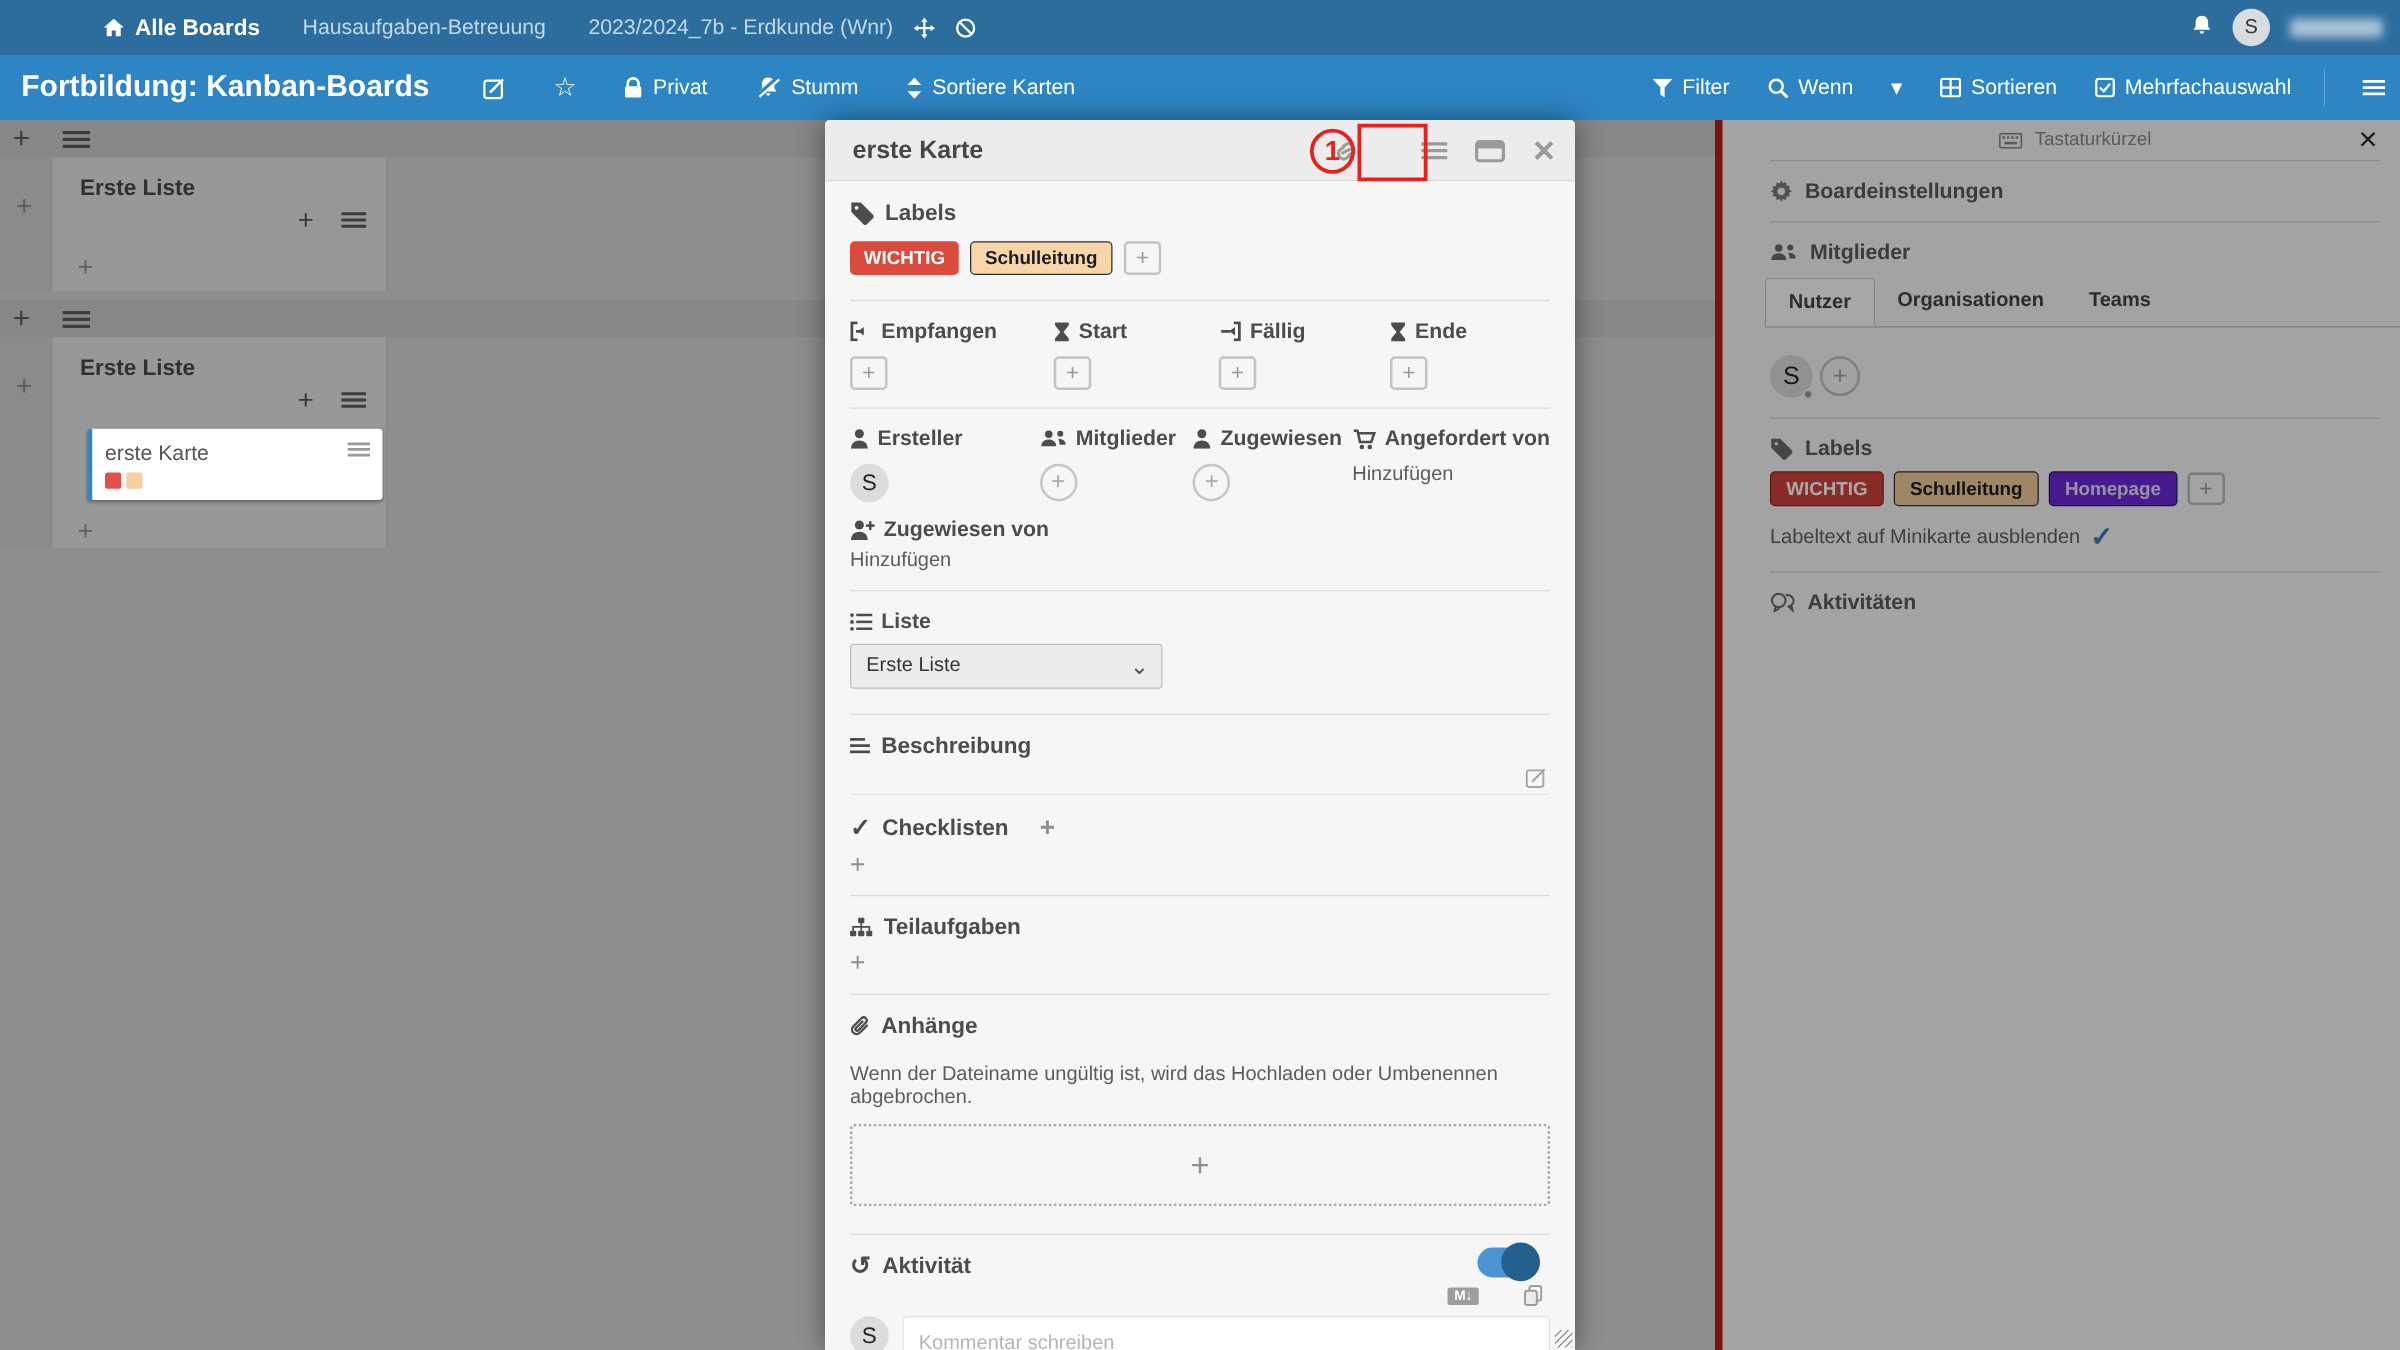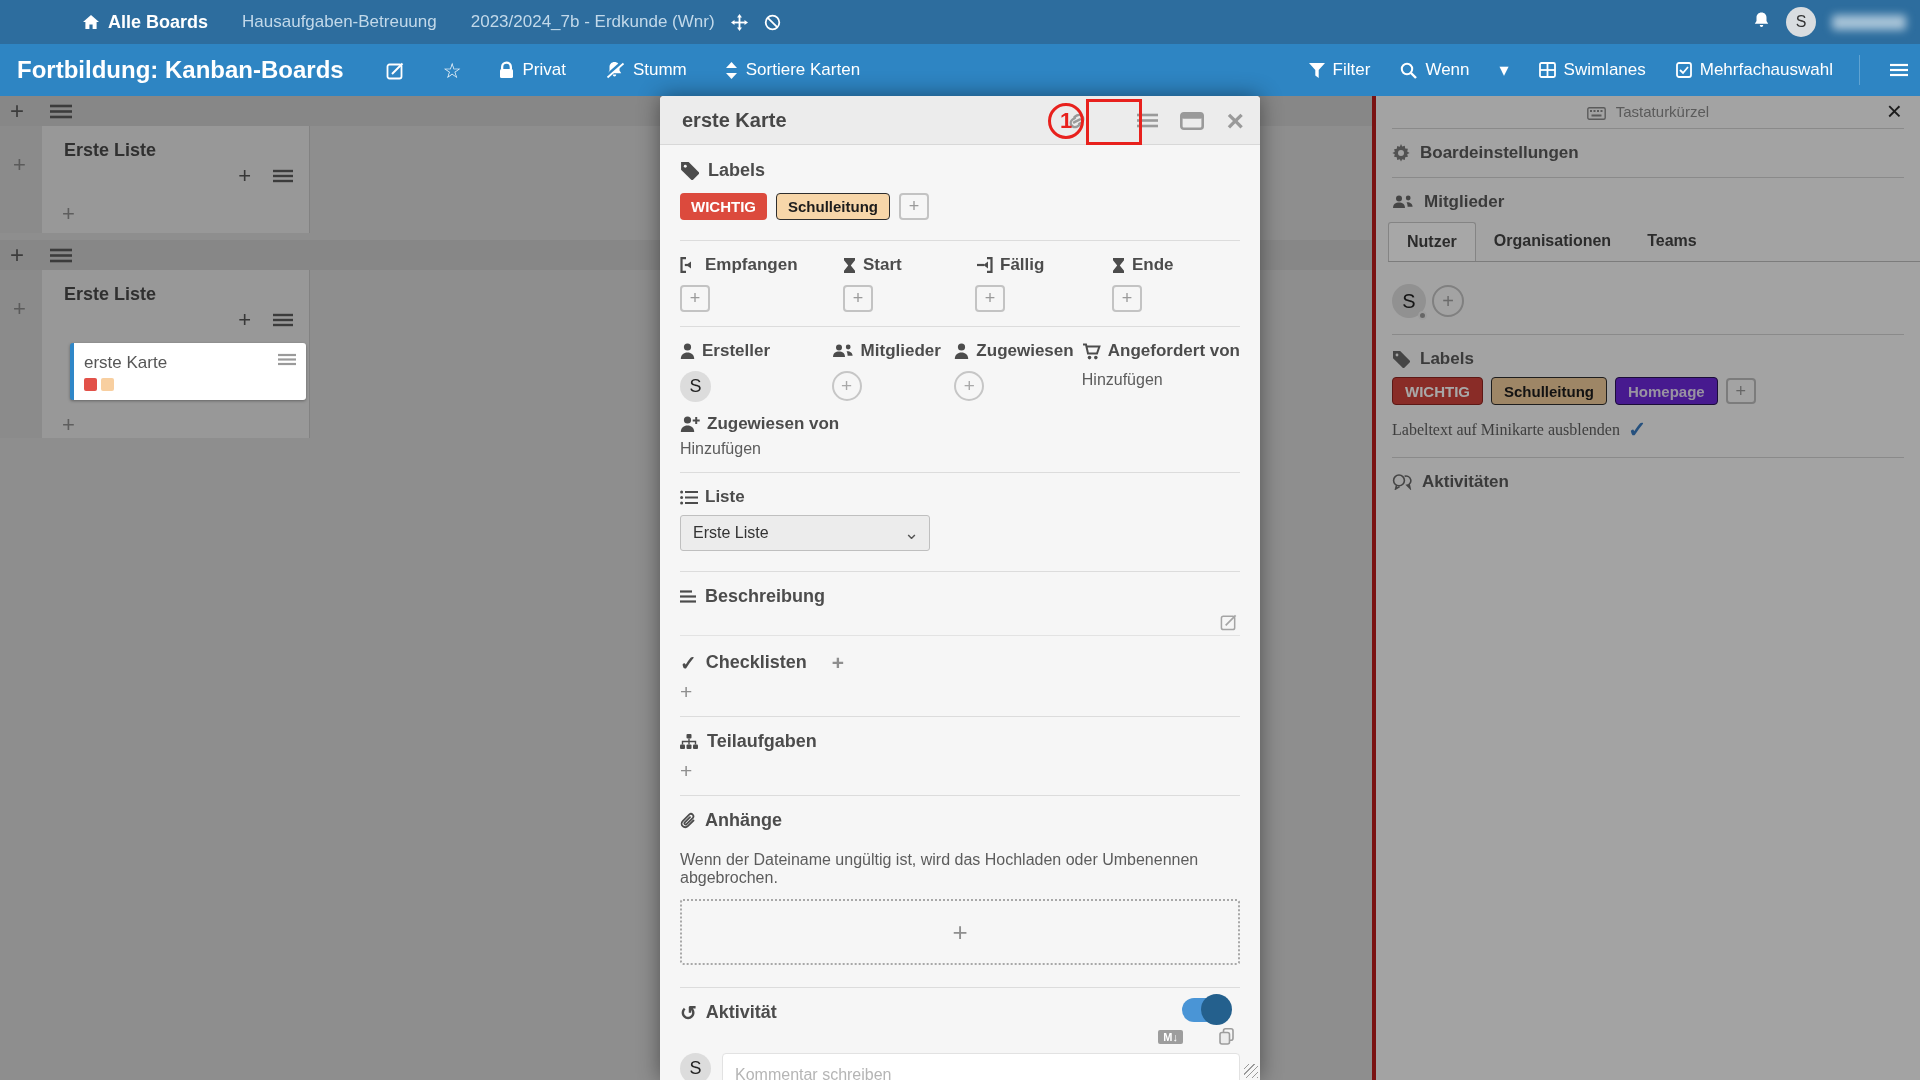--- a/index.html
+++ b/index.html
@@ -37,40 +37,40 @@
   .minicard { position:relative; z-index:45; margin:6px 0 4px 28px; width:236px; background:#fff; border-left:4px solid #2f87c8; border-radius:3px; box-shadow:0 1px 3px rgba(0,0,0,.35); padding:10px 10px 9px 10px; cursor:pointer; }
   .minicard-title-row { display:flex; justify-content:space-between; align-items:flex-start; }
   .minicard-title { font-size:17px; color:#565656; }
   .chips { display:flex; gap:4px; margin-top:5px; }
   .chip { width:13px; height:13px; border-radius:2px; }
 
   
   .overlay { position:absolute; top:96px; left:0; width:1920px; bottom:0; background:rgba(0,0,0,.34); z-index:40; }
 
   
-  .sidebar { position:absolute; top:96px; right:0; width:548px; bottom:0; background:#f7f7f7; border-left:4px solid #b91c1c; color:#555; }
+  .sidebar { position:absolute; top:96px; right:0; width:548px; bottom:0; background:#f7f7f7; border-left:6px solid #b91c1c; color:#555;padding-left:22px; }
   .sb-top { position:relative; height:32px; }
   .sb-shortcut { position:absolute; left:0; right:0; top:7px; text-align:center; font-size:15px; color:#8a8a8a; cursor:pointer; }
   .sb-close { position:absolute; right:18px; top:2px; font-size:26px; color:#2b2b2b; cursor:pointer; line-height:1; }
   .sb-hr { border:0; border-top:1px solid #d2d2d2; margin:0 16px; }
   .sb-row { display:flex; align-items:center; gap:10px; font-size:17px; font-weight:bold; color:#5a5a5a; padding:14px 0 14px 16px; cursor:pointer; }
   .sb-tabs { display:flex; margin:6px 0 0 12px; border-bottom:1px solid #bdbdbd; }
   .sb-tab { padding:10px 18px; font-size:16px; font-weight:bold; color:#444; cursor:pointer; }
   .sb-tab.active { background:#fdfdfd; border:1px solid #c9c9c9; border-bottom:none; border-radius:3px 3px 0 0; }
   .sb-avatar-row { display:flex; align-items:center; gap:6px; padding:22px 0 16px 16px; }
   .avatar-s { position:relative; width:34px; height:34px; border-radius:50%; background:#dcdcdc; color:#222; font-size:20px; display:flex; align-items:center; justify-content:center; cursor:pointer; }
   .presence { position:absolute; right:-1px; bottom:-2px; width:9px; height:9px; border-radius:50%; background:#9c9c9c; border:2px solid #f0f0f0; }
   .circle-plus { width:32px; height:32px; border-radius:50%; border:2px solid #c2c2c2; color:#a3a3a3; font-size:20px; display:flex; align-items:center; justify-content:center; cursor:pointer; background:transparent; }
   .pill-row { display:flex; align-items:center; gap:8px; padding:6px 0 8px 16px; }
   .pill { height:28px; display:flex; align-items:center; padding:0 12px; border-radius:4px; font-size:15px; font-weight:bold; cursor:pointer; }
   .pill.red { background:#d0443c; color:#fff; border:1px solid #8d2520; }
   .pill.peach { background:#f0cb9b; color:#1c1c1c; border:1px solid #2e2e2e; }
   .pill.purple { background:#6d28d9; color:#e7def5; border:1px solid #2a1456; }
   .square-plus { width:30px; height:26px; border:2px solid #bdbdbd; border-radius:4px; color:#9a9a9a; font-size:18px; display:flex; align-items:center; justify-content:center; cursor:pointer; background:transparent; }
-  .sb-note { font-size:16px; color:#5f5f5f; padding:4px 0 14px 16px; display:flex; align-items:center; gap:8px;font-family:Liberation Serif, serif; }
+  .sb-note { font-size:16px; color:#5f5f5f; padding:4px 0 14px 16px; display:flex; align-items:center; gap:8px; }
   .check-blue { color:#3b7bbf; font-size:22px; font-weight:bold; }
 
   
   .modal { position:absolute; left:660px; top:96px; width:600px; bottom:0; background:#f6f6f6; z-index:100; border-radius:4px 4px 0 0; box-shadow:0 0 22px rgba(0,0,0,.45); }
   .modal-head { position:relative; height:49px; background:#ececec; border-bottom:1px solid #d8d8d8; border-radius:4px 4px 0 0; }
   .modal-title { position:absolute; left:22px; top:13px; font-size:20px; font-weight:bold; color:#474747; }
   .mh-icons { position:absolute; right:16px; top:0; height:49px; display:flex; align-items:center; gap:22px; color:#9a9a9a; }
   .mh-btn { cursor:pointer; display:flex; align-items:center; }
   .modal-body { position:absolute; top:50px; left:0; right:0; bottom:0; padding:14px 20px 0 20px; overflow:hidden; }
   .sec-head { display:flex; align-items:center; gap:9px; font-size:18px; font-weight:bold; color:#4c4c4c; }
@@ -207,21 +207,21 @@
       </span>
       <span class="bb-item">
           <span class="glyph">▾</span>
         </span>
       <span class="bb-item">
         <svg class="ic" width="17" height="16" viewBox="0 0 17 16">
             <rect x="1" y="1" width="15" height="14" rx="1.5" fill="none" stroke="#fff" stroke-width="1.8"></rect>
             <line x1="8.5" y1="1" x2="8.5" y2="15" stroke="#fff" stroke-width="1.8"></line>
             <line x1="1" y1="8" x2="16" y2="8" stroke="#fff" stroke-width="1.8"></line>
           </svg>
-        <span>Swimlanes</span>
+        <span>Sortieren</span>
       </span>
       <span class="bb-item">
         <svg class="ic" width="16" height="16" viewBox="0 0 16 16">
             <rect x="1" y="1" width="14" height="14" rx="2" fill="none" stroke="#fff" stroke-width="1.8"></rect>
             <path d="M4 8 l3 3 l5 -6" fill="none" stroke="#fff" stroke-width="1.8"></path>
           </svg>
         <span>Mehrfachauswahl</span>
       </span>
       <span class="bb-divider"></span>
       <span class="bb-item">

